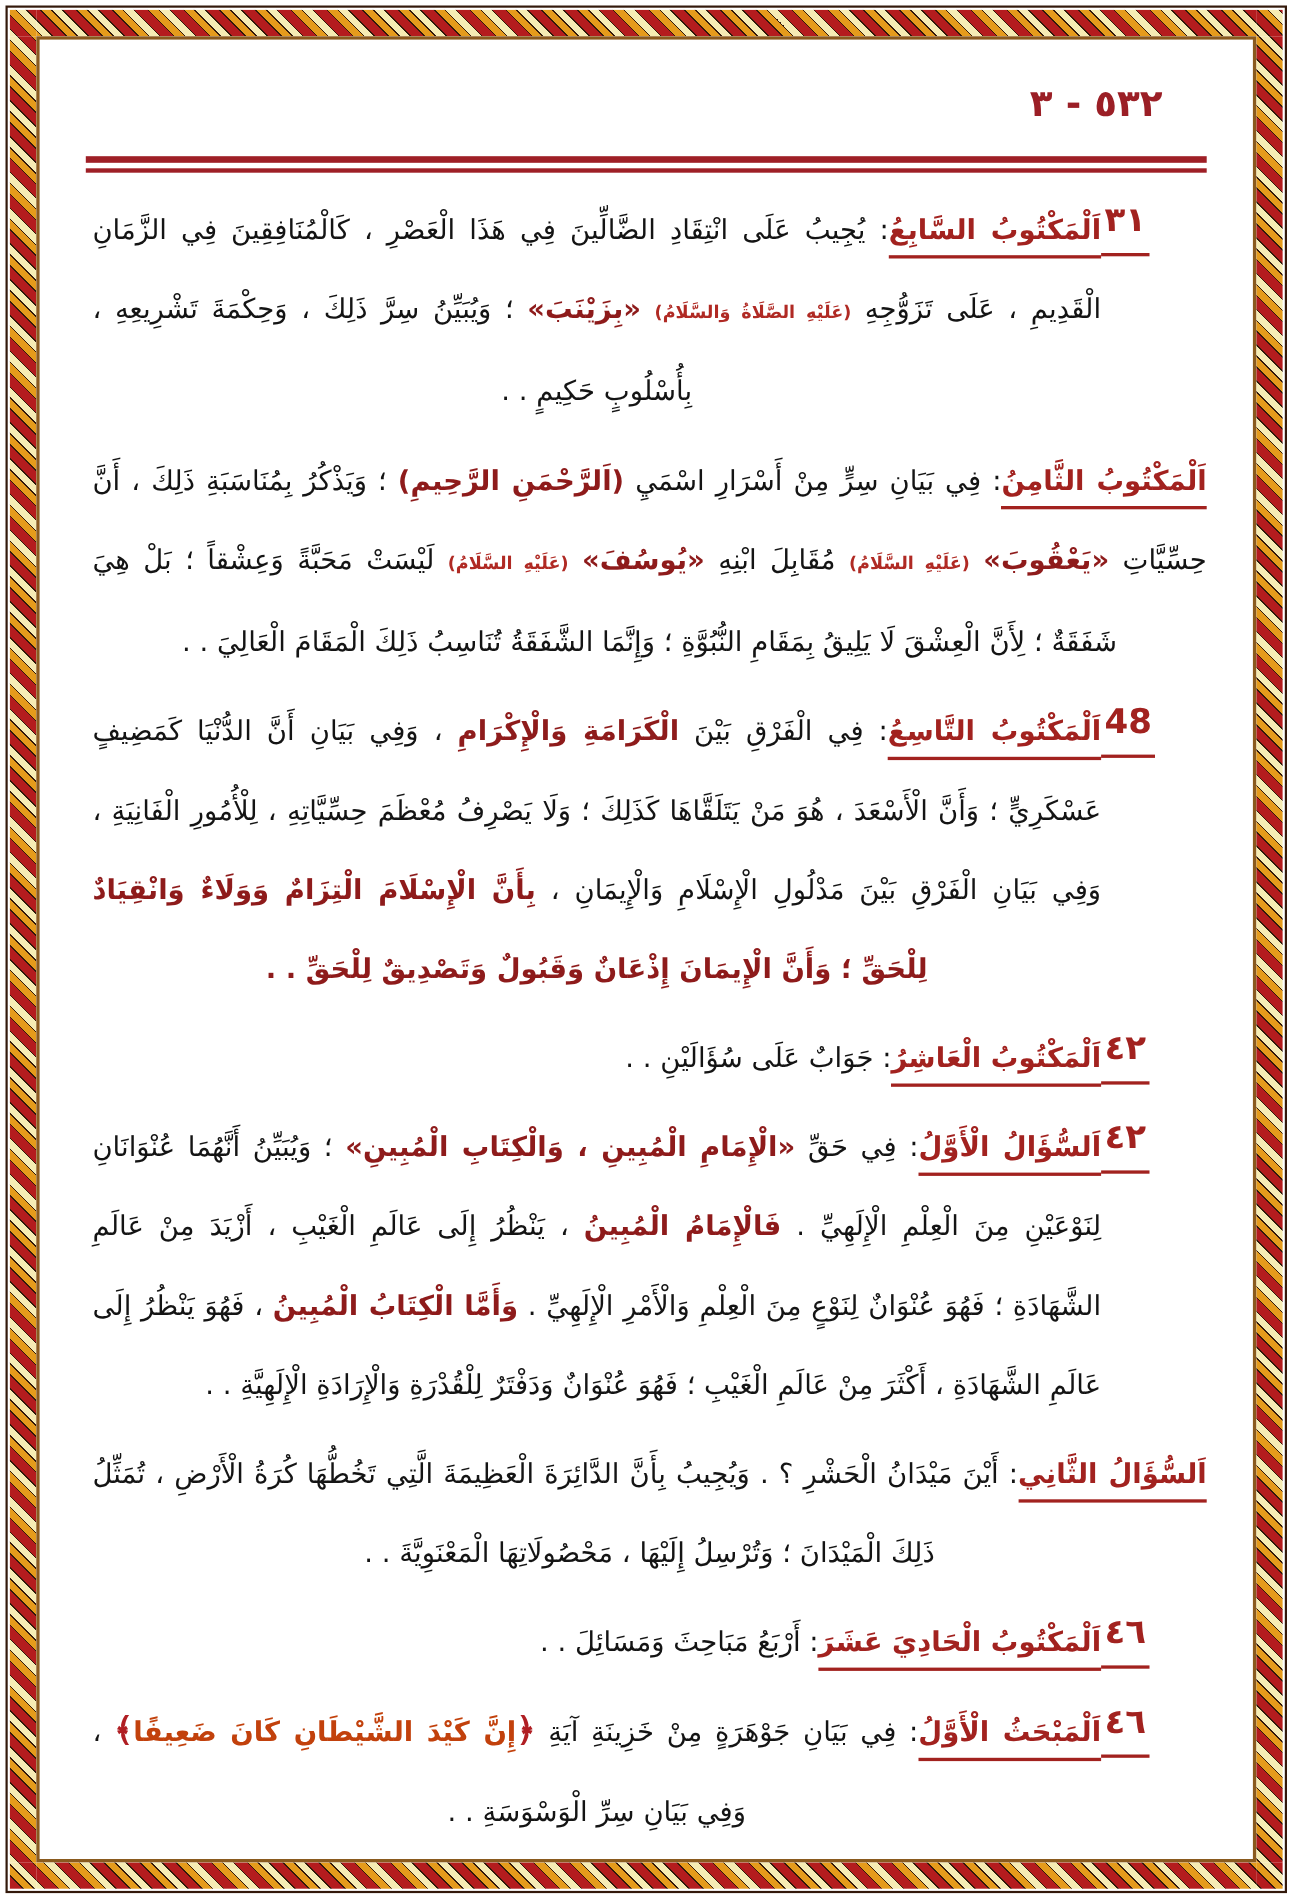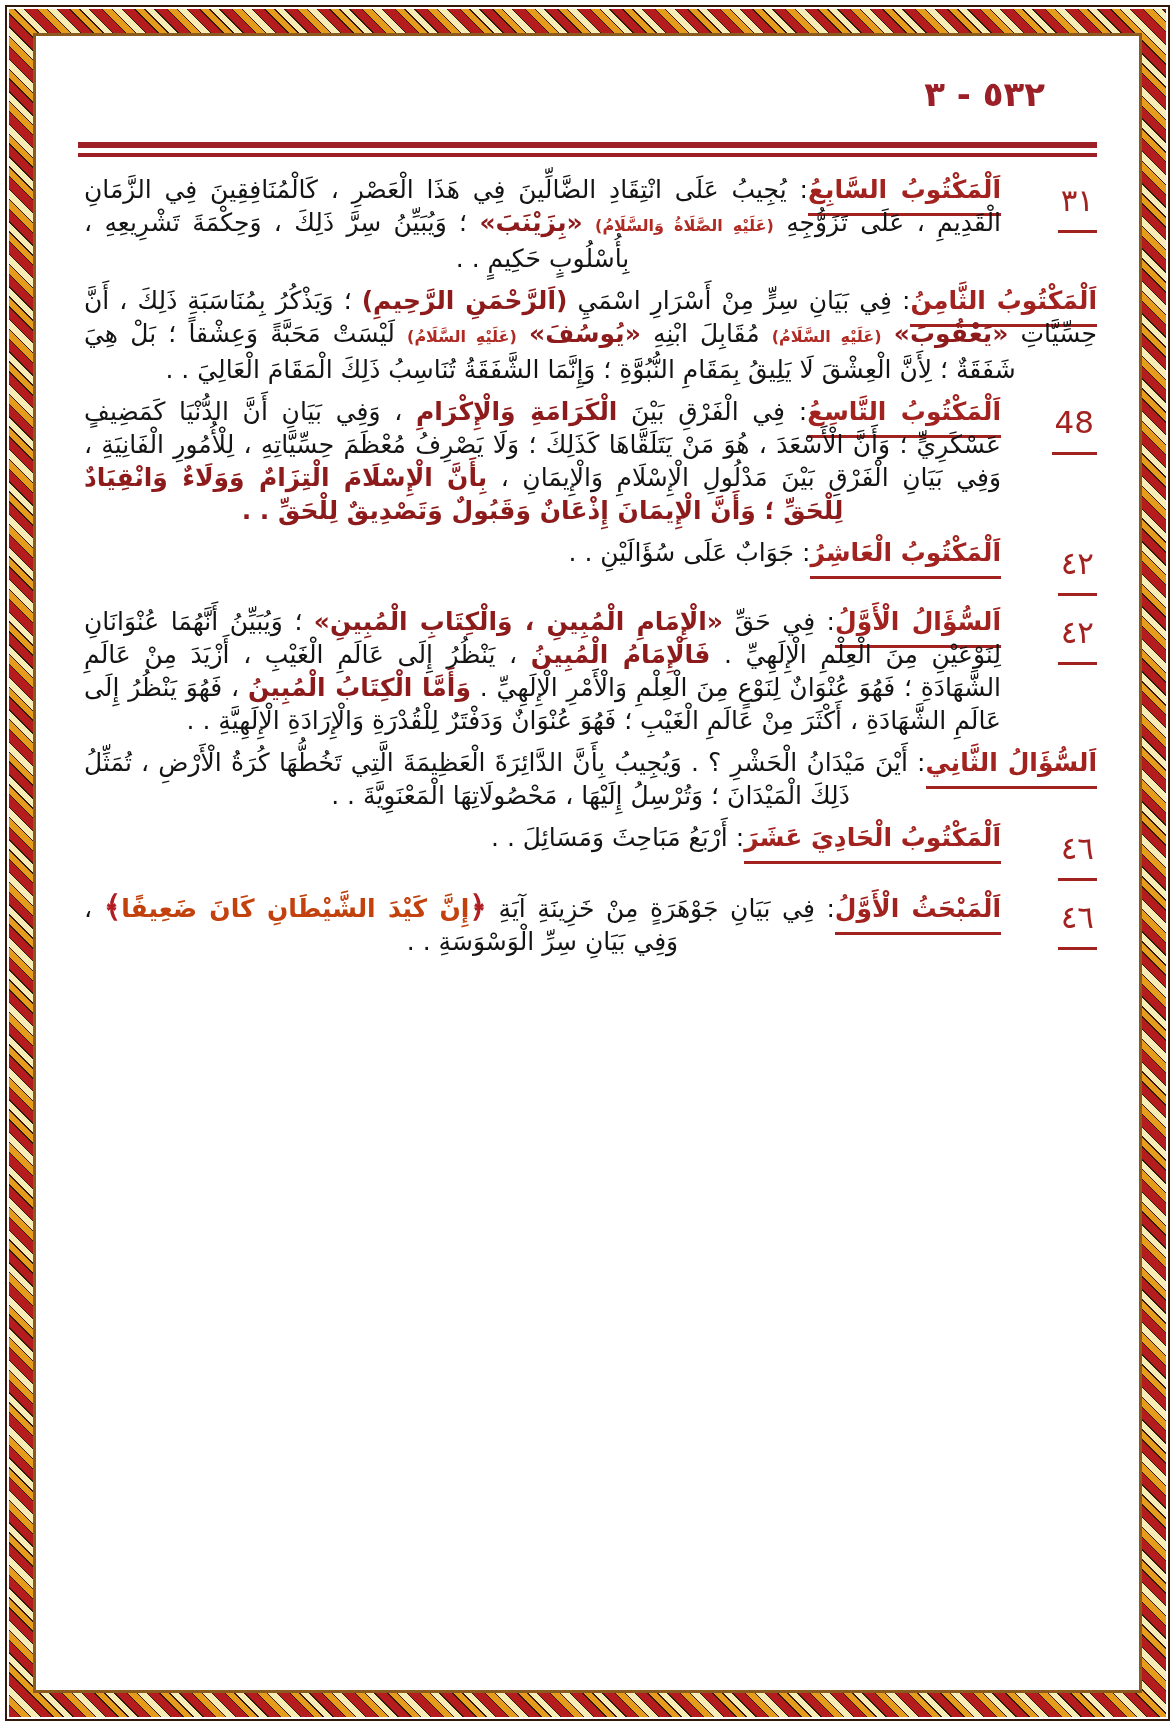--- a/index.html
+++ b/index.html
@@ -32,53 +32,53 @@
     box-sizing:border-box; height:100%;
     border:3px solid #8a5a1e;
     padding:30px 42px 10px 42px;
     overflow:hidden;
     background:#ffffff;
   }
 
   
   .page-header { position:relative; height:66px; color:#9b1f26; direction:rtl; }
   .page-number {
-    position:absolute; right:52px; top:8px;
+    position:absolute; right:40px; top:8px;
     font-size:34px; font-weight:bold; letter-spacing:2px;
   }
   .book-title {
     text-align:center; padding-top:10px;
     font-size:33px; font-weight:bold;
   }
   .double-rule {
     height:5px;
     border-top:6px solid #9e1f26;
     border-bottom:4px solid #9e1f26;
     margin:10px 0 16px 0;
   }
 
   
   .toc { direction:rtl; }
   .entry { display:flex; margin-bottom:9px; }
   .num-cell {
     flex:0 0 96px;
-    text-align:right;
-    font-size:31px; font-weight:normal;
+    text-align:left;
+    font-size:31px; font-weight:bold;
     color:#a2221f;
     line-height:54px;
   }
   .num-cell .num {
     display:inline-block; line-height:normal;
     padding:4px 3px 12px 3px;
     border-bottom:3px solid #a2221f;
   }
   .body-cell {
     flex:1;
     font-size:25px;
-    line-height:33px;
+    line-height:72px;
     color:#141414;
     text-align:justify;
     text-align-last:center;
     padding-left:6px;
   }
   
   .toc .entry:nth-child(4) .body-cell,
   .toc .entry:nth-child(5) .body-cell,
   .toc .entry:nth-child(7) .body-cell { text-align-last:right; }
 

